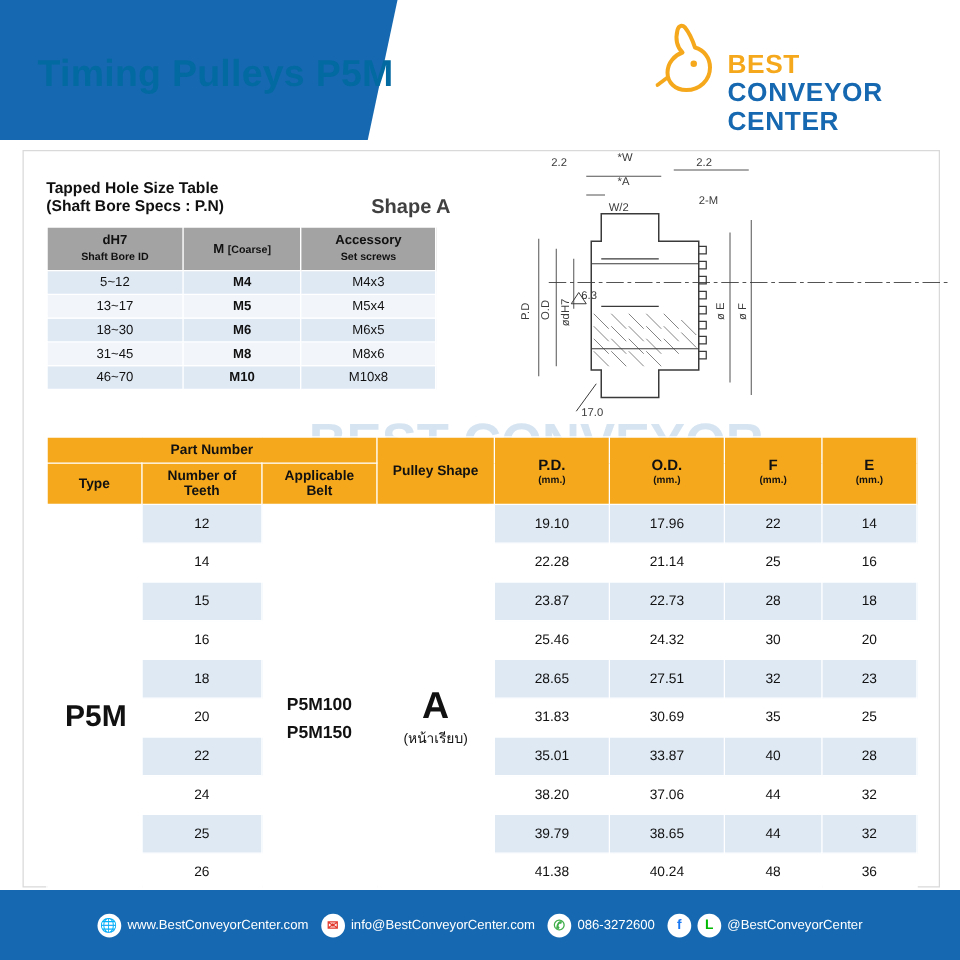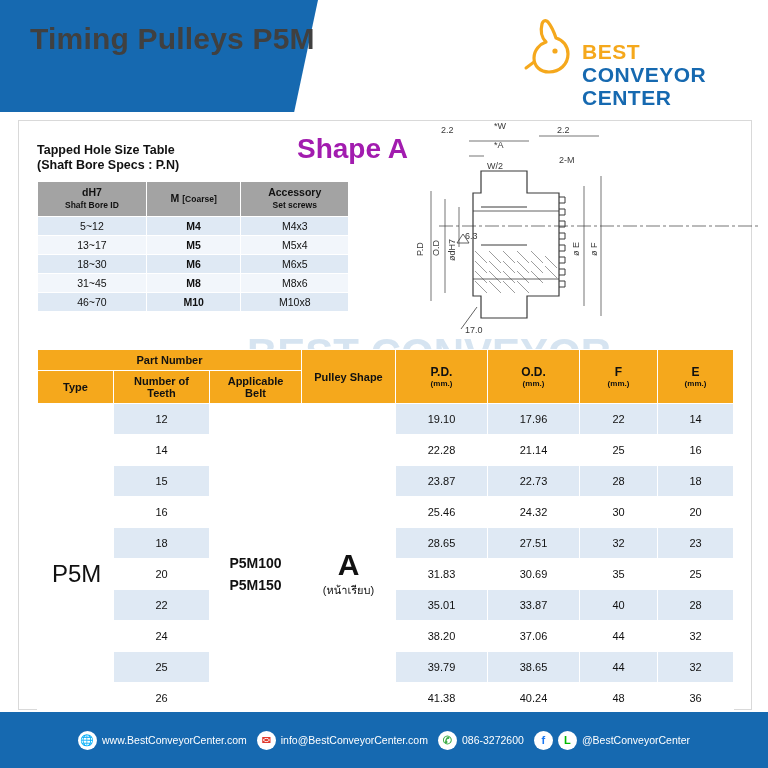--- a/index.html
+++ b/index.html
@@ -23,22 +23,22 @@
     position:absolute;left:340px;top:0;width:428px;height:112px;
     background:#ffffff;
   }
   .header-diag{
     position:absolute;left:318px;top:0;width:60px;height:112px;
     background:#ffffff;
     transform:skewX(-12deg);
     transform-origin:top left;
   }
   .title{
-    position:absolute;left:30px;top:22px;
-    color:#404040;
+    position:absolute;left:30px;top:43px;
+    color:#0369a1;
     font-size:30px;font-weight:bold;
     letter-spacing:0.2px;
     white-space:nowrap;
   }
   
   .logo{
     position:absolute;right:22px;top:16px;
     width:230px;height:70px;
   }
   .logo-text{
@@ -80,22 +80,22 @@
   table.tapped th .sub{font-size:8.5px;display:block;font-weight:bold;}
   table.tapped td{
     border:1px solid #ffffff;
     text-align:center;padding:3px 2px;font-size:10.5px;color:#111;
   }
   table.tapped tr.odd td{background:#dfe9f4;}
   table.tapped tr.even td{background:#f2f6fb;}
   table.tapped td.bold{font-weight:bold;}
   
   .shape-a{
-    position:absolute;left:278px;top:12px;
-    font-size:28px;font-weight:bold;color:#a21caf;
+    position:absolute;left:278px;top:36px;
+    font-size:16px;font-weight:bold;color:#404040;
   }
   
   .drawing{
     position:absolute;left:390px;top:-110px;width:370px;height:340px;
   }
   
   .wm{
     position:absolute;left:150px;top:210px;
     width:520px;height:240px;
     color:#cfe0ef;
@@ -127,21 +127,21 @@
   .unit{display:block;font-size:8px;font-weight:bold;}
   .big{font-size:12px;font-weight:bold;}
   table.spec td{
     padding:4px 14px;color:#111;
     height:22px;
   }
   tr.r-odd td{background:#dfe9f4;}
   tr.r-even td{background:#ffffff;}
   td.type-cell{
     background:#ffffff !important;
-    font-size:24px;font-weight:normal;
+    font-size:24px;font-weight:bold;
     vertical-align:middle;
   }
   td.belt-cell{
     background:#ffffff !important;
     font-size:14px;font-weight:bold;line-height:22px;
     vertical-align:middle;
   }
   td.shape-cell{
     background:#ffffff !important;
     vertical-align:middle;

